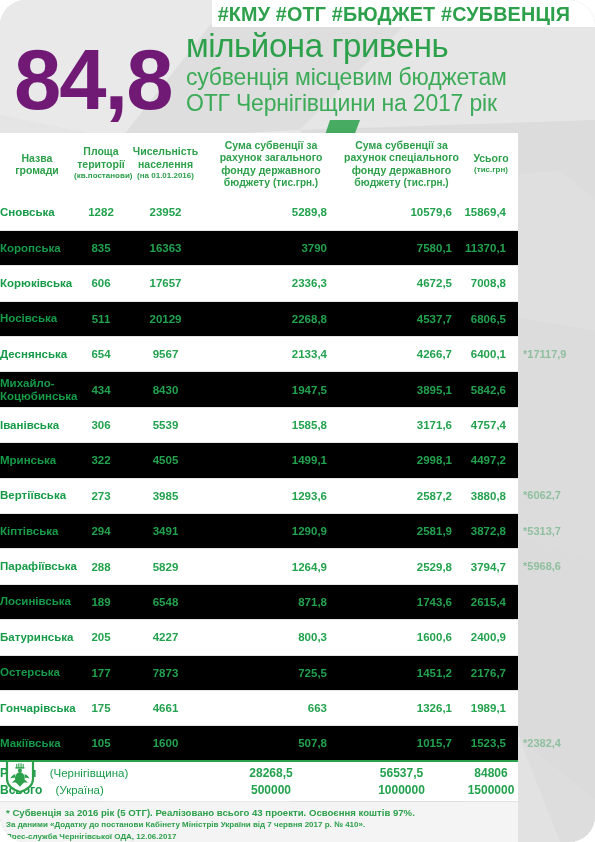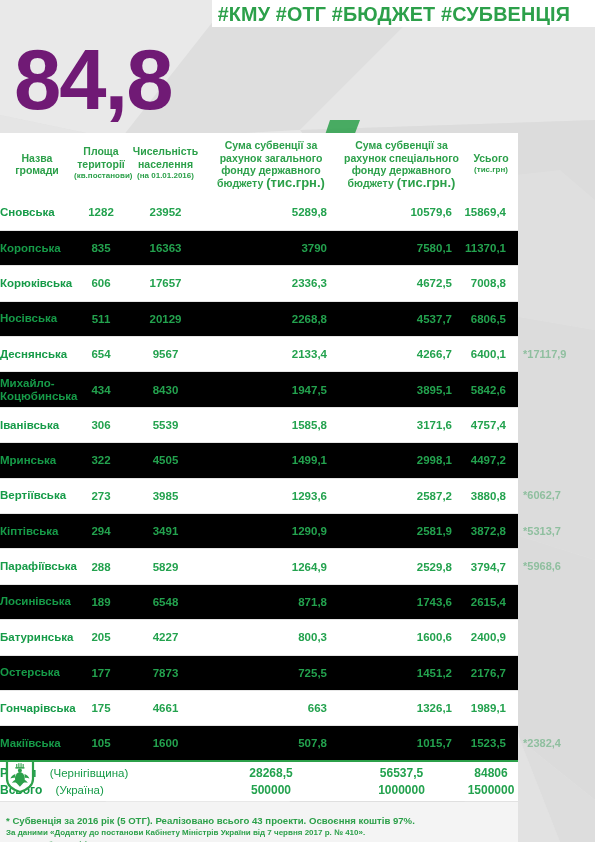--- a/index.html
+++ b/index.html
@@ -12,20 +12,21 @@
     font-family: "Liberation Sans", sans-serif;
     -webkit-font-smoothing: antialiased;
   }
 
   #poster {
     position: relative;
     width: 595px;
     height: 842px;
     overflow: hidden;
     background: #e2e2e2;
+    border-radius: 26px;
   }
 
   
   .bg-layer {
     position: absolute;
     inset: 0;
     overflow: hidden;
     pointer-events: none;
   }
   .bg-layer svg { display: block; width: 595px; height: 842px; }
@@ -127,21 +128,21 @@
     line-height: 12.5px;
     text-align: center;
     padding: 3px 3px 0 3px;
     vertical-align: top;
   }
   .th .sub {
     font-size: 8px;
     font-weight: bold;
     display: block;
   }
-  .th .subinline { font-size: 13px; font-weight: bold; }
+  .th .subinline { font-size: 10px; font-weight: bold; }
 
   tbody tr.drow { height: 35.4px; margin-left: 16px; }
   tbody tr.drow.odd  { background: #ffffff; }
   tbody tr.drow.even { background: #000000; }
   tbody tr.drow td { border-top: 1px solid #e6e6e6; }
   tbody tr.drow:first-child td { border-top: none; }
 
   td.nm {
     color: #169b48;
     font-size: 11.5px;
@@ -218,21 +219,20 @@
     background: #f4f4f4;
     padding: 4px 6px 6px 6px;
     box-sizing: border-box;
   }
   .fn1 {
     color: #2ca04a;
     font-size: 9.6px;
     font-weight: bold;
     line-height: 13px;
     white-space: nowrap;
-    margin-top: 8px;
   }
   .fn2, .fn3 {
     color: #2ca04a;
     font-size: 8px;
     font-weight: bold;
     line-height: 12px;
     white-space: nowrap;
   }
 </style>
 </head>
@@ -265,20 +265,25 @@
       <polygon points="250,250 420,230 470,430 300,460" fill="#ffffff" opacity="0.14"></polygon>
     </svg>
   </div>
 
   <div class="hashbar">
     <div class="hashbar-text">#КМУ #ОТГ #БЮДЖЕТ #СУБВЕНЦІЯ</div>
   </div>
 
   <div class="headline">
     <div class="bignum">84,8</div>
+    <div class="head-lines">
+      <div class="head-l1">мільйона гривень</div>
+      <div class="head-l2">субвенція місцевим бюджетам</div>
+      <div class="head-l3">ОТГ Чернігівщини на 2017 рік</div>
+    </div>
   </div>
 
   <div class="panel">
     <table class="grid">
       <colgroup>
         <col class="c-name">
           <col class="c-area">
           <col class="c-pop">
         <col class="c-gen">
           <col class="c-spec">

